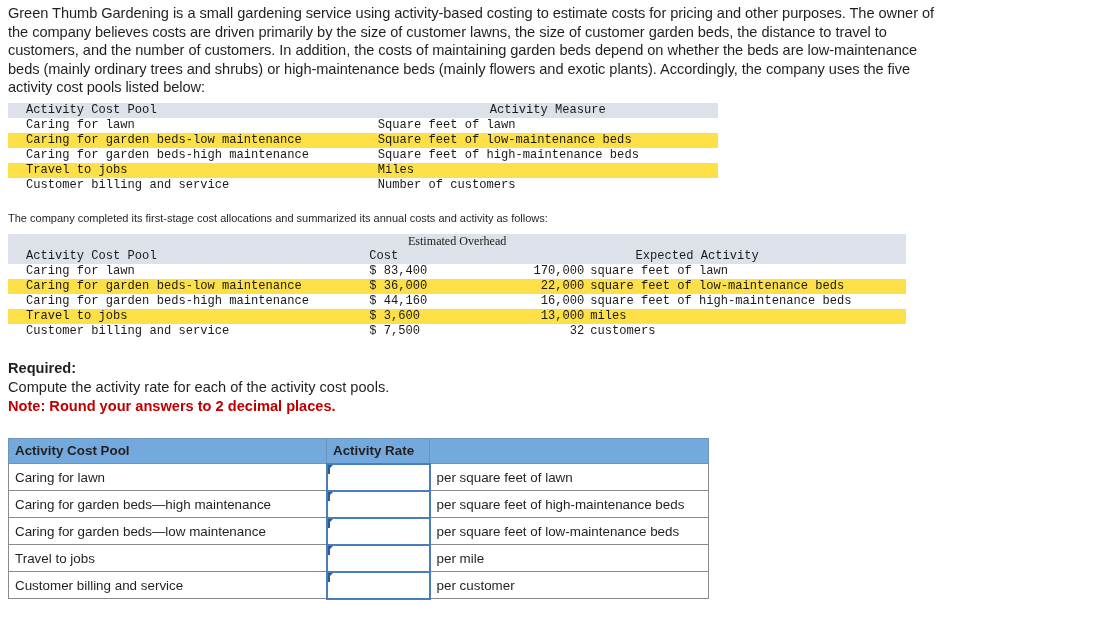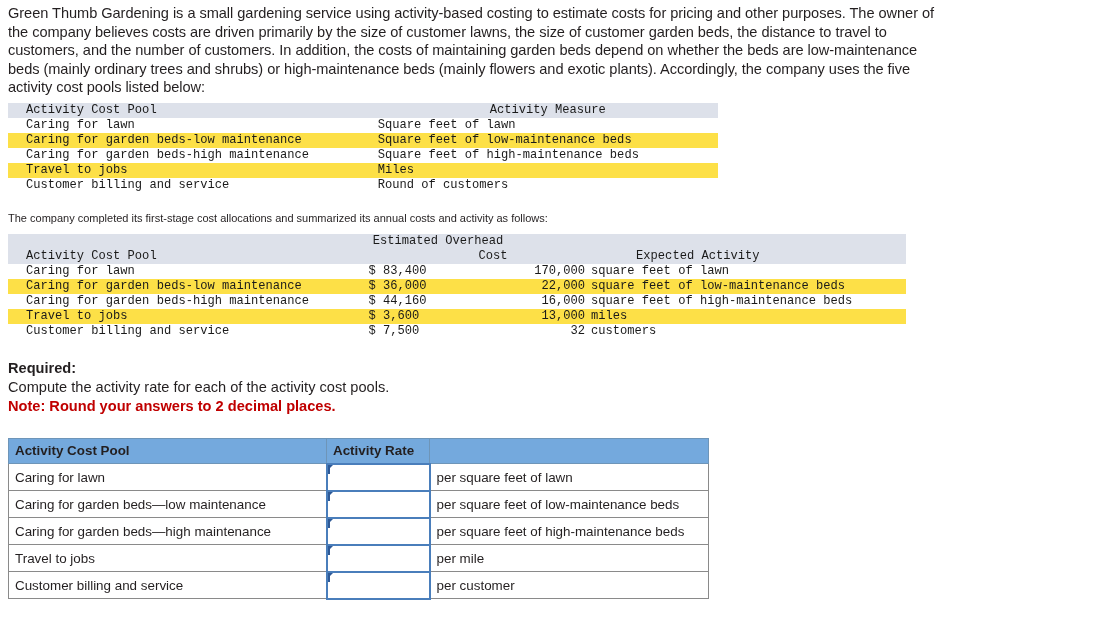--- a/index.html
+++ b/index.html
@@ -67,23 +67,23 @@
   }
 
   
   #table-costs { width: 898px; }
   #table-costs td.c-pool { width: 348px; }
   #table-costs td.c-cost { width: 140px; text-align: left; }
   #table-costs td.c-qty  { width: 80px;  text-align: right; padding-right: 6px; }
   #table-costs td.c-unit { width: 320px; text-align: left; }
   #table-costs .hdr td { height: 15px; }
   #table-costs .hdr-top td { background: #dde1ea; }
-  #table-costs .hdr-top .c-cost { text-align: center; padding-right: 0; }
+  #table-costs .hdr-top .c-cost { text-align: right; padding-right: 0; font-family: Liberation Serif, serif; }
   #table-costs .hdr-bot td { background: #dde1ea; }
-  #table-costs .hdr-bot .c-cost { text-align: right; }
+  #table-costs .hdr-bot .c-cost { text-align: left; }
   #table-costs .hdr-bot .c-span2 { text-align: center; padding-right: 18px; }
 
   
   .required-block {
     margin-top: 20px;
     font-size: 14.6px;
     line-height: 19px;
   }
   .required-label { font-weight: bold; color: #231f20; }
   .required-text  { color: #231f20; }
@@ -175,21 +175,21 @@
       <tr>
         <td class="c-pool">Caring for garden beds-high maintenance</td>
         <td class="c-meas">Square feet of high-maintenance beds</td>
       </tr>
       <tr class="shade">
         <td class="c-pool">Travel to jobs</td>
         <td class="c-meas">Miles</td>
       </tr>
       <tr>
         <td class="c-pool">Customer billing and service</td>
-        <td class="c-meas">Round of customers</td>
+        <td class="c-meas">Number of customers</td>
       </tr>
     </tbody>
   </table>
 
   <p class="spacer-para">The company completed its first-stage cost allocations and summarized its annual costs and activity as follows:</p>
 
   <table id="table-costs" class="mono-table">
     <tbody>
       <tr class="hdr hdr-top">
         <td class="c-pool">&nbsp;</td>
@@ -258,34 +258,34 @@
       <tbody>
         <tr>
           <td>Caring for lawn</td>
           <td class="input-cell">
             <span class="cell-flag"></span>
             <input class="rate-input" type="text" value="" style="">
           </td>
           <td>per square feet of lawn</td>
         </tr>
         <tr>
+          <td>Caring for garden beds—high maintenance</td>
+          <td class="input-cell">
+            <span class="cell-flag"></span>
+            <input class="rate-input" type="text" value="" style="">
+          </td>
+          <td>per square feet of high-maintenance beds</td>
+        </tr>
+        <tr>
           <td>Caring for garden beds—low maintenance</td>
           <td class="input-cell">
             <span class="cell-flag"></span>
             <input class="rate-input" type="text" value="" style="">
           </td>
           <td>per square feet of low-maintenance beds</td>
-        </tr>
-        <tr>
-          <td>Caring for garden beds—high maintenance</td>
-          <td class="input-cell">
-            <span class="cell-flag"></span>
-            <input class="rate-input" type="text" value="" style="">
-          </td>
-          <td>per square feet of high-maintenance beds</td>
         </tr>
         <tr>
           <td>Travel to jobs</td>
           <td class="input-cell">
             <span class="cell-flag"></span>
             <input class="rate-input" type="text" value="" style="">
           </td>
           <td>per mile</td>
         </tr>
         <tr>

